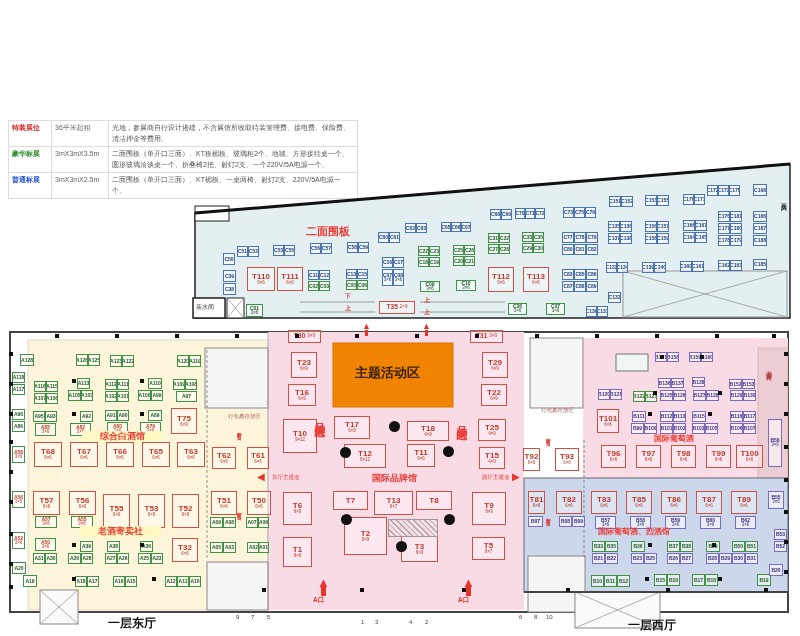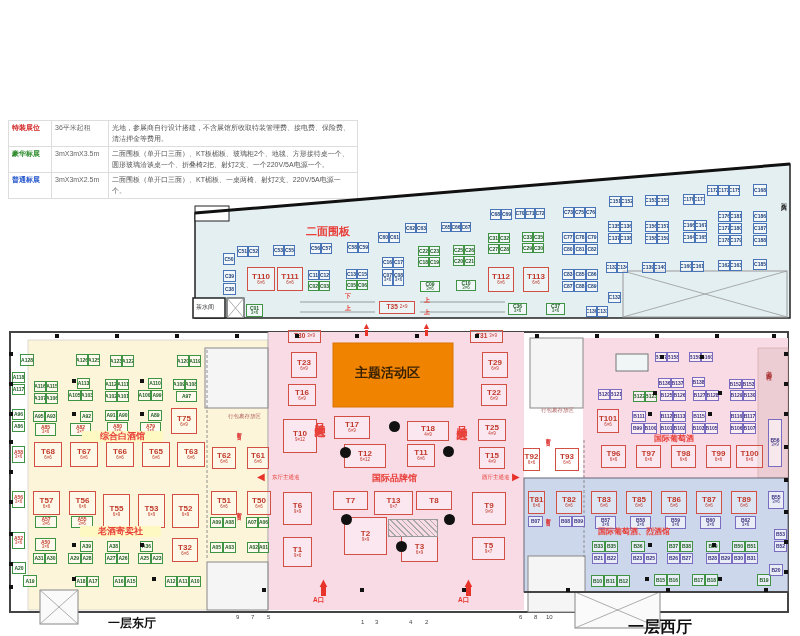--- a/index.html
+++ b/index.html
@@ -1143,21 +1143,21 @@
       <div class="plabel" style="left: 272px; top: 475px; font-size: 5.5px; color: rgb(232, 64, 58);">东厅主通道</div>
       <div class="plabel" style="left: 482px; top: 475px; font-size: 5.5px; color: rgb(232, 64, 58);">西厅主通道</div>
       <div class="plabel r" style="left: 236px; top: 428px; font-size: 4.5px; color: rgb(221, 51, 51);">夹层下限高3m</div>
       <div class="plabel r" style="left: 236px; top: 508px; font-size: 4.5px; color: rgb(221, 51, 51);">夹层下限高3m</div>
       <div class="plabel r" style="left: 545px; top: 434px; font-size: 4.5px; color: rgb(221, 51, 51);">夹层下限高3m</div>
       <div class="plabel r" style="left: 545px; top: 514px; font-size: 4.5px; color: rgb(221, 51, 51);">夹层下限高3m</div>
       <div class="plabel" style="left: 228px; top: 414px; font-size: 5.5px; color: rgb(176, 96, 96);">行包裹存放区</div>
       <div class="plabel" style="left: 541px; top: 408px; font-size: 5.5px; color: rgb(176, 96, 96);">行包裹存放区</div>
       <div class="plabel r" style="left: 766px; top: 366px; font-size: 6px; color: rgb(170, 51, 51);">老酒寄卖社</div>
       <div class="plabel" style="left: 108px; top: 617px; font-size: 12px; color: rgb(17, 17, 17); font-weight: 800;">一层东厅</div>
-      <div class="plabel" style="left: 628px; top: 619px; font-size: 16px; color: rgb(17, 17, 17); font-weight: 800;">一层西厅</div>
+      <div class="plabel" style="left: 628px; top: 619px; font-size: 12px; color: rgb(17, 17, 17); font-weight: 800;">一层西厅</div>
       <div class="plabel" style="left: 313px; top: 597px; font-size: 6.5px; color: rgb(232, 51, 42); font-weight: 800;">A口</div>
       <div class="plabel" style="left: 458px; top: 597px; font-size: 6.5px; color: rgb(232, 51, 42); font-weight: 800;">A口</div>
       <div class="plabel" style="left: 345px; top: 293px; font-size: 6px; color: rgb(232, 51, 42); font-weight: 800;">下</div>
       <div class="plabel" style="left: 345px; top: 305px; font-size: 6px; color: rgb(232, 51, 42); font-weight: 800;">上</div>
       <div class="plabel" style="left: 424px; top: 297px; font-size: 6px; color: rgb(232, 51, 42); font-weight: 800;">上</div>
       <div class="plabel" style="left: 424px; top: 309px; font-size: 6px; color: rgb(232, 51, 42); font-weight: 800;">上</div>
       <div class="plabel" style="left: 236px; top: 614px; font-size: 6px; color: rgb(68, 68, 68);">9</div>
       <div class="plabel" style="left: 251px; top: 614px; font-size: 6px; color: rgb(68, 68, 68);">7</div>
       <div class="plabel" style="left: 267px; top: 614px; font-size: 6px; color: rgb(68, 68, 68);">5</div>
       <div class="plabel" style="left: 361px; top: 619px; font-size: 6px; color: rgb(68, 68, 68);">1</div>

